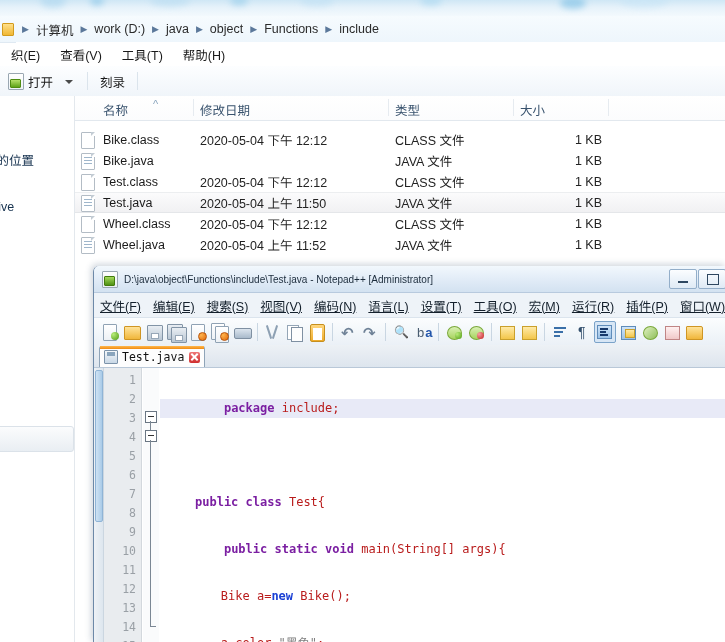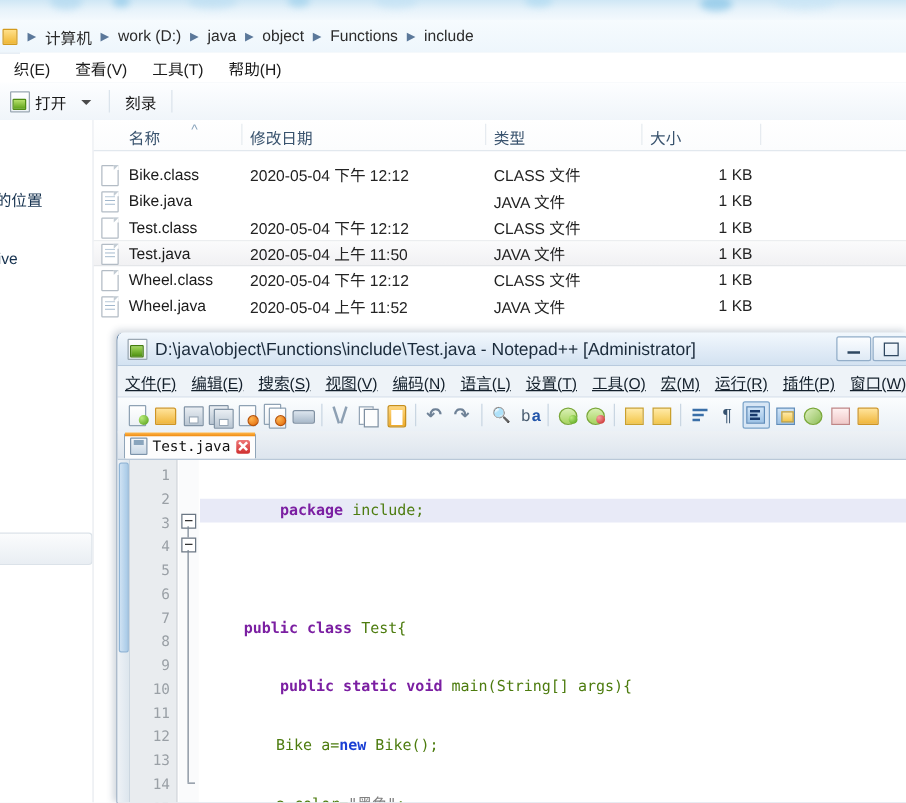--- a/index.html
+++ b/index.html
@@ -144,21 +144,21 @@
   .npp-icon{
     width:14px;height:15px;margin:0 6px 0 8px;flex:none;position:relative;
     background:linear-gradient(to bottom,#fefefe,#e9eef2);
     border:1px solid #9aa7b2;border-radius:1px;
   }
   .npp-icon:after{
     content:"";position:absolute;left:1px;bottom:1px;width:9px;height:8px;
     background:linear-gradient(to bottom,#a4d95c,#4f9112);border:1px solid #437c0d;
     border-radius:1px;
   }
-  .npp-title{font-size:14px;color:#1b2b3b;white-space:nowrap;}
+  .npp-title{font-size:10px;color:#1b2b3b;white-space:nowrap;}
   .npp-winbtns{position:absolute;right:0;top:3px;display:flex;}
   .winbtn{
     width:26px;height:18px;margin-left:1px;
     background:linear-gradient(to bottom,#fbfdff,#dfeaf5);
     border:1px solid #93aec9;border-radius:2px;position:relative;
   }
   .winbtn.min:after{content:"";position:absolute;left:8px;top:11px;width:10px;height:2px;background:#2e4760;}
   .winbtn.max:after{content:"";position:absolute;left:8px;top:4px;width:10px;height:9px;border:1.5px solid #2e4760;}
 
   .npp-menubar{
@@ -286,21 +286,21 @@
   .codearea{
     position:absolute;left:66px;top:0;right:0;bottom:0;
     font-family:"DejaVu Sans Mono","Liberation Mono",monospace;
     font-size:12px;padding-top:3px;white-space:pre;color:#222;
   }
   .cl{height:19px;line-height:19px;padding-left:3px;}
   .cl.cur{background:#e8eaf7;}
   .kw{color:#7b1fa2;font-weight:bold;padding-left:32px;}
   .kw2{color:#1a3fd4;font-weight:bold;}
   .str{color:#808080;}
-  .op{color:#4d7c0f;margin-top:47px;}
+  .op{color:#b91c1c;margin-top:47px;}
 </style>
 </head>
 <body>
 
 <div id="explorer">
 
   <div class="aero-top">
     <div class="aero-blob" style="left:40px;top:-6px;width:26px;height:14px;background:#a8d4ee;"></div>
     <div class="aero-blob" style="left:90px;top:-4px;width:14px;height:10px;background:#7fc1e6;"></div>
     <div class="aero-blob" style="left:150px;top:-5px;width:40px;height:12px;background:#b6dbf1;"></div>

